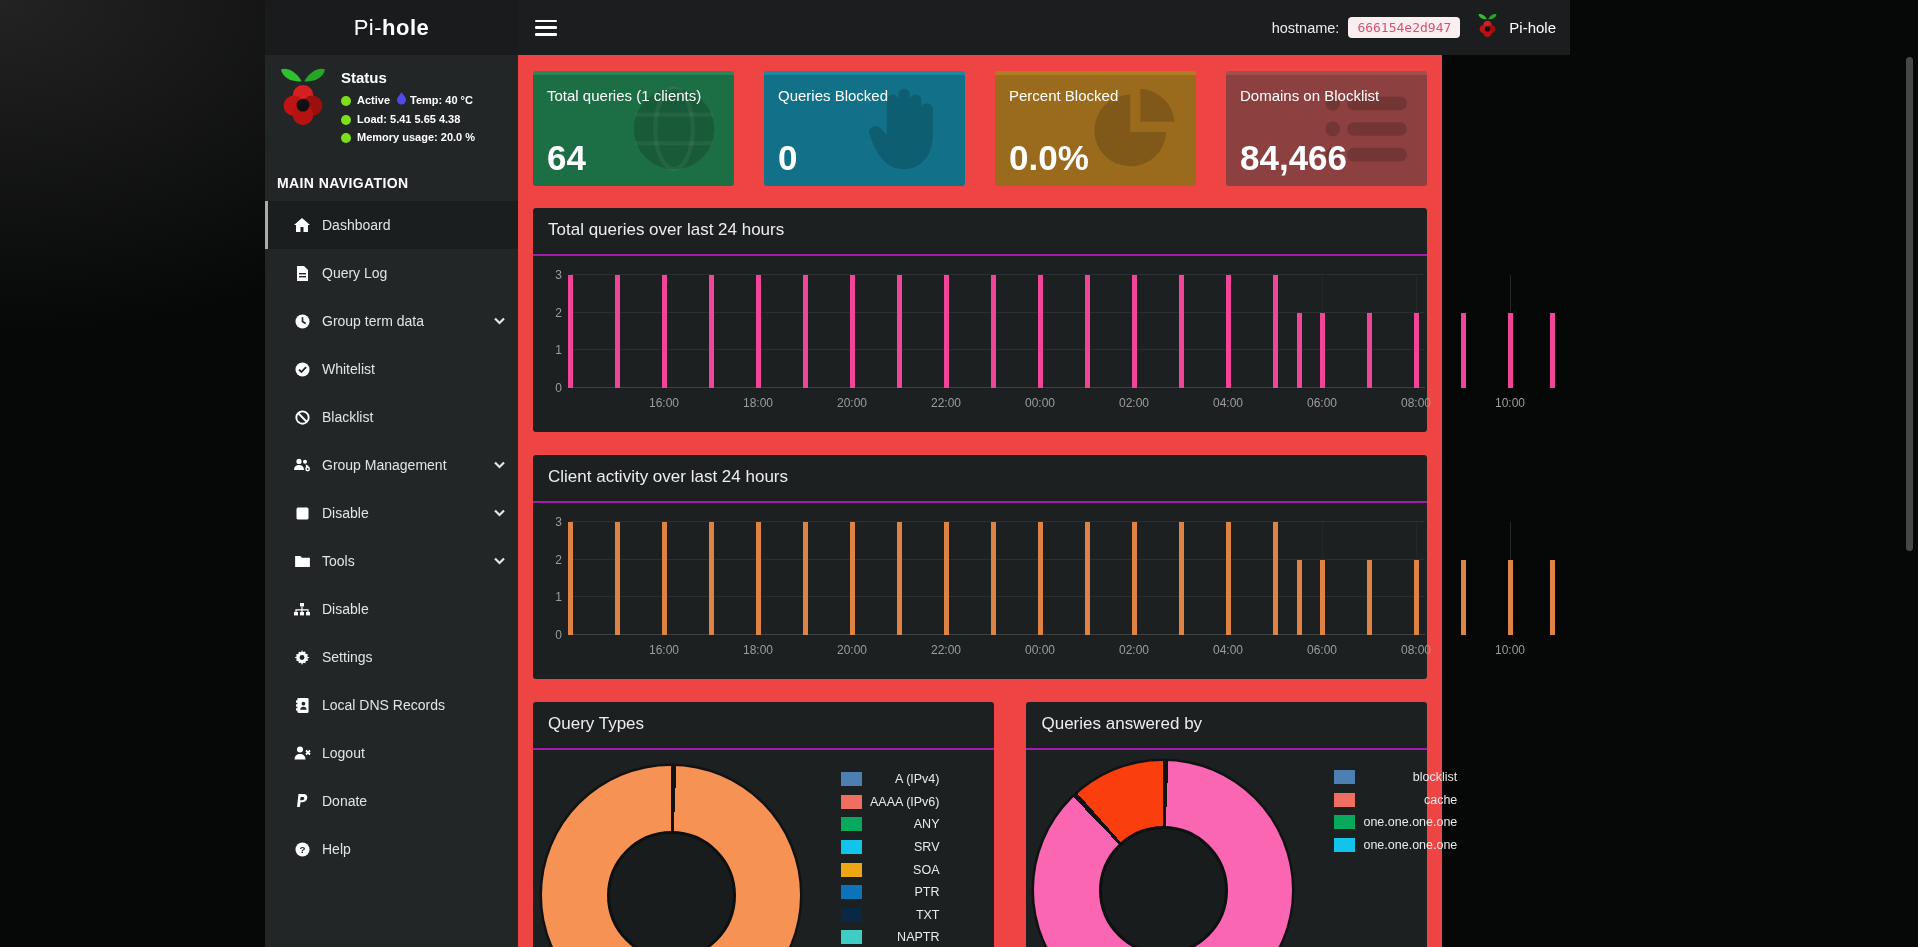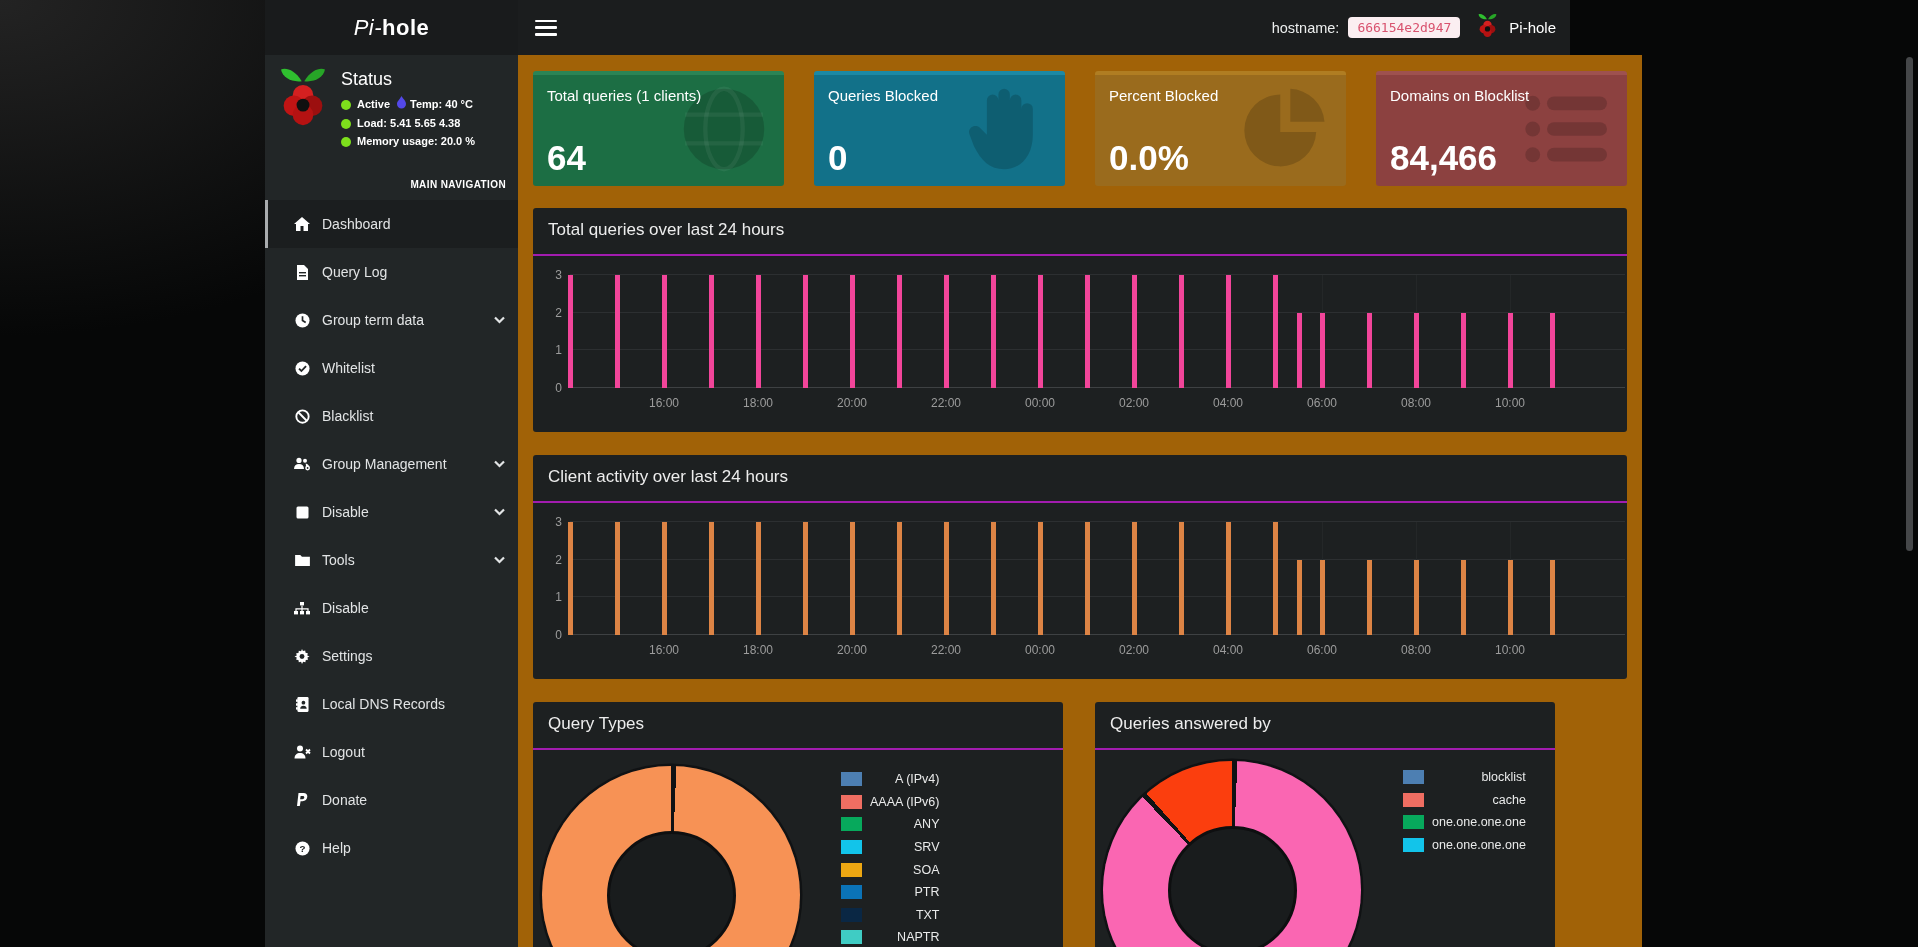--- a/index.html
+++ b/index.html
@@ -6,50 +6,50 @@
   html,body { width:1918px; height:947px; overflow:hidden;
     font-family:"Liberation Sans", sans-serif;
     background:radial-gradient(900px 560px at 0% 0%, #232323, #060707 60%) #060707; }
 
   .app { position:absolute; left:265px; top:0; width:1305px; height:947px; }
 
   
   .navbar { position:absolute; left:0; top:0; width:100%; height:55px; background:#1b1d1e; display:flex; }
   .logo { width:253px; height:55px; background:#191b1c; color:#fff; font-size:22px;
           display:flex; align-items:center; justify-content:center; letter-spacing:.5px; }
-  .logo .thin { font-weight:300;font-style:italic; }
+  .logo .thin { font-weight:300; }
   .logo .bold { font-weight:700;text-align:center; }
   .nav-main { flex:1; display:flex; align-items:center; padding:0 14px 0 17px; }
   .burger { width:22px; height:16px; display:flex; flex-direction:column; justify-content:space-between; cursor:pointer; }
   .burger span { display:block; height:2.6px; background:#fff; border-radius:1px; }
   .nav-right { margin-left:auto; display:flex; align-items:center; gap:9px; color:#eceeee; font-size:14.5px; }
   .host-badge { background:#fbeef1; color:#d9536f; font-family:"DejaVu Sans Mono", monospace;
     font-size:13px; padding:3px 9px; border-radius:4px; }
   .brand-txt { color:#fff; font-size:15px; margin-left:2px; }
 
   
   .sidebar { position:absolute; left:0; top:55px; width:253px; height:892px; background:#222627; }
   .status-box { display:flex; padding:12px 10px 8px 10px; }
   .status-col { margin-left:10px; color:#fff; }
-  .status-title { font-weight:400; font-size:18px; margin:2px 0 6px; }
+  .status-title { font-weight:700; font-size:15px; margin:2px 0 6px; }
   .status-row { font-size:11px; font-weight:700; line-height:15px; display:flex; align-items:center; white-space:nowrap; }
   .dot { width:10px; height:10px; border-radius:50%; background:#7ddf1c; display:inline-block; margin-right:6px; flex:0 0 auto; }
-  .nav-label { color:#fff; font-size:10px; font-weight:700; letter-spacing:.4px; padding:22px 12px 10px 24px;text-align:right; }
+  .nav-label { color:#fff; font-size:14px; font-weight:700; letter-spacing:.4px; padding:22px 12px 10px 12px; }
   .menu { list-style:none; }
   .menu li { height:48px; display:flex; align-items:center; padding-left:25px; color:#e2e4e5;
              font-size:14px; cursor:pointer; position:relative; border-left:3px solid transparent; }
   .menu li.active { background:#1b1e1f; border-left-color:#a9acae; }
   .menu .mi { width:18px; height:16px; margin-right:11px; display:inline-flex; align-items:center; justify-content:center; flex:0 0 auto; }
   .menu .mi svg { display:block; }
   .menu .chev { position:absolute; right:15px; top:50%; width:9px; height:9px; }
   .menu .chev svg { display:block; margin-top:-4px; }
 
   
-  .content { position:absolute; left:253px; top:55px; width:1124px; height:892px;
-             background:#a16207; padding:16px 15px; }
+  .content { position:absolute; left:253px; top:55px; width:924px; height:892px;
+             background:#ef4444; padding:16px 15px; }
 
   .cards { display:flex; gap:30px; height:115px; margin-bottom:22px; }
   .card { flex:1; border-radius:3px; position:relative; overflow:hidden; padding:12px 14px;
           color:#fff; cursor:pointer; border-top:4px solid transparent; }
   .card .clabel { font-size:15px; position:relative; z-index:2; }
   .card .cvalue { font-size:35px; font-weight:700; position:absolute; left:14px; bottom:8px; z-index:2; }
   .card .cicon { position:absolute; right:14px; top:50%; transform:translateY(-50%); z-index:1; }
 
   .panel { background:#1d2021; border-radius:3px; }
   .panel-head { height:48px; padding:12px 15px; border-bottom:2px solid #a21caf; }

